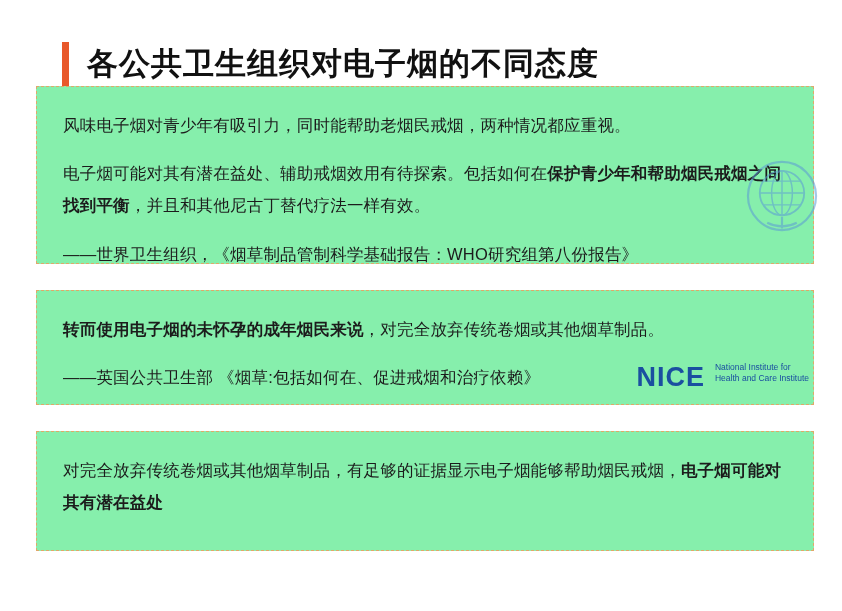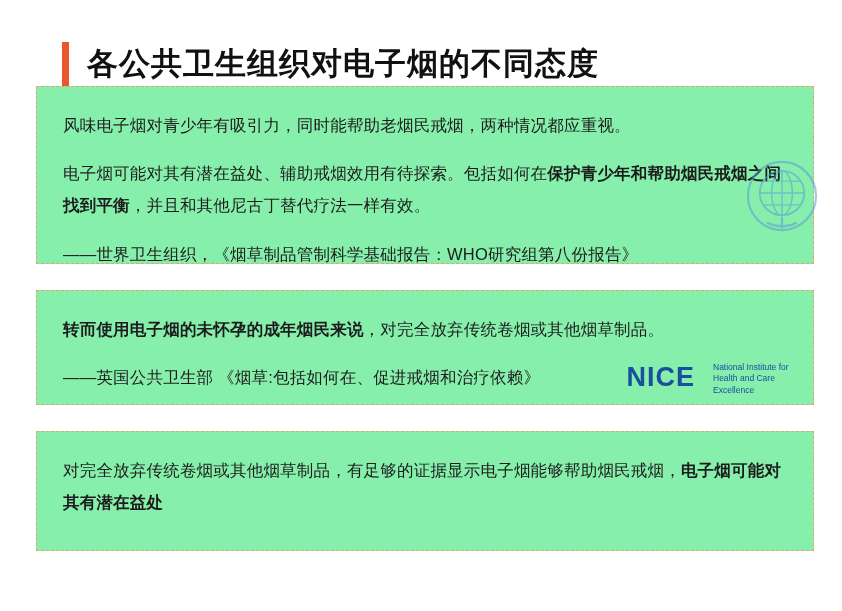--- a/index.html
+++ b/index.html
@@ -98,21 +98,21 @@
     height: 34px;
   }
   .nice-word {
     font-size: 27px;
     font-weight: bold;
     color: #1a4fa0;
     letter-spacing: 1px;
     font-family: "Liberation Sans", sans-serif;
   }
   .nice-sub {
-    margin-left: 18px;
+    margin-left: 10px;
     font-size: 8.5px;
     line-height: 1.35;
     color: #1a4fa0;
     max-width: 96px;
   }
 </style>
 </head>
 <body>
 
 <div class="page">
@@ -147,21 +147,21 @@
   <div class="card" id="card-phe">
     <p>
       <span class="bold">转而使用电子烟的未怀孕的成年烟民来说</span><span>，对完全放弃传统卷烟或其他烟草制品。</span>
     </p>
     <p class="source">——英国公共卫生部 《烟草:包括如何在、促进戒烟和治疗依赖》</p>
 
     <div class="nice-logo">
       <span class="nice-word">NICE</span>
       <span class="nice-sub">
         <span>National Institute for</span><br>
-        <span>Health and Care Excellence</span>
+        <span>Health and Care Institute</span>
       </span>
     </div>
   </div>
 
   <div class="card" id="card-third">
     <p>
       <span>对完全放弃传统卷烟或其他烟草制品，有足够的证据显示电子烟能够帮助烟民戒烟，</span><span class="bold">电子烟可能对其有潜在益处</span>
     </p>
   </div>
 

